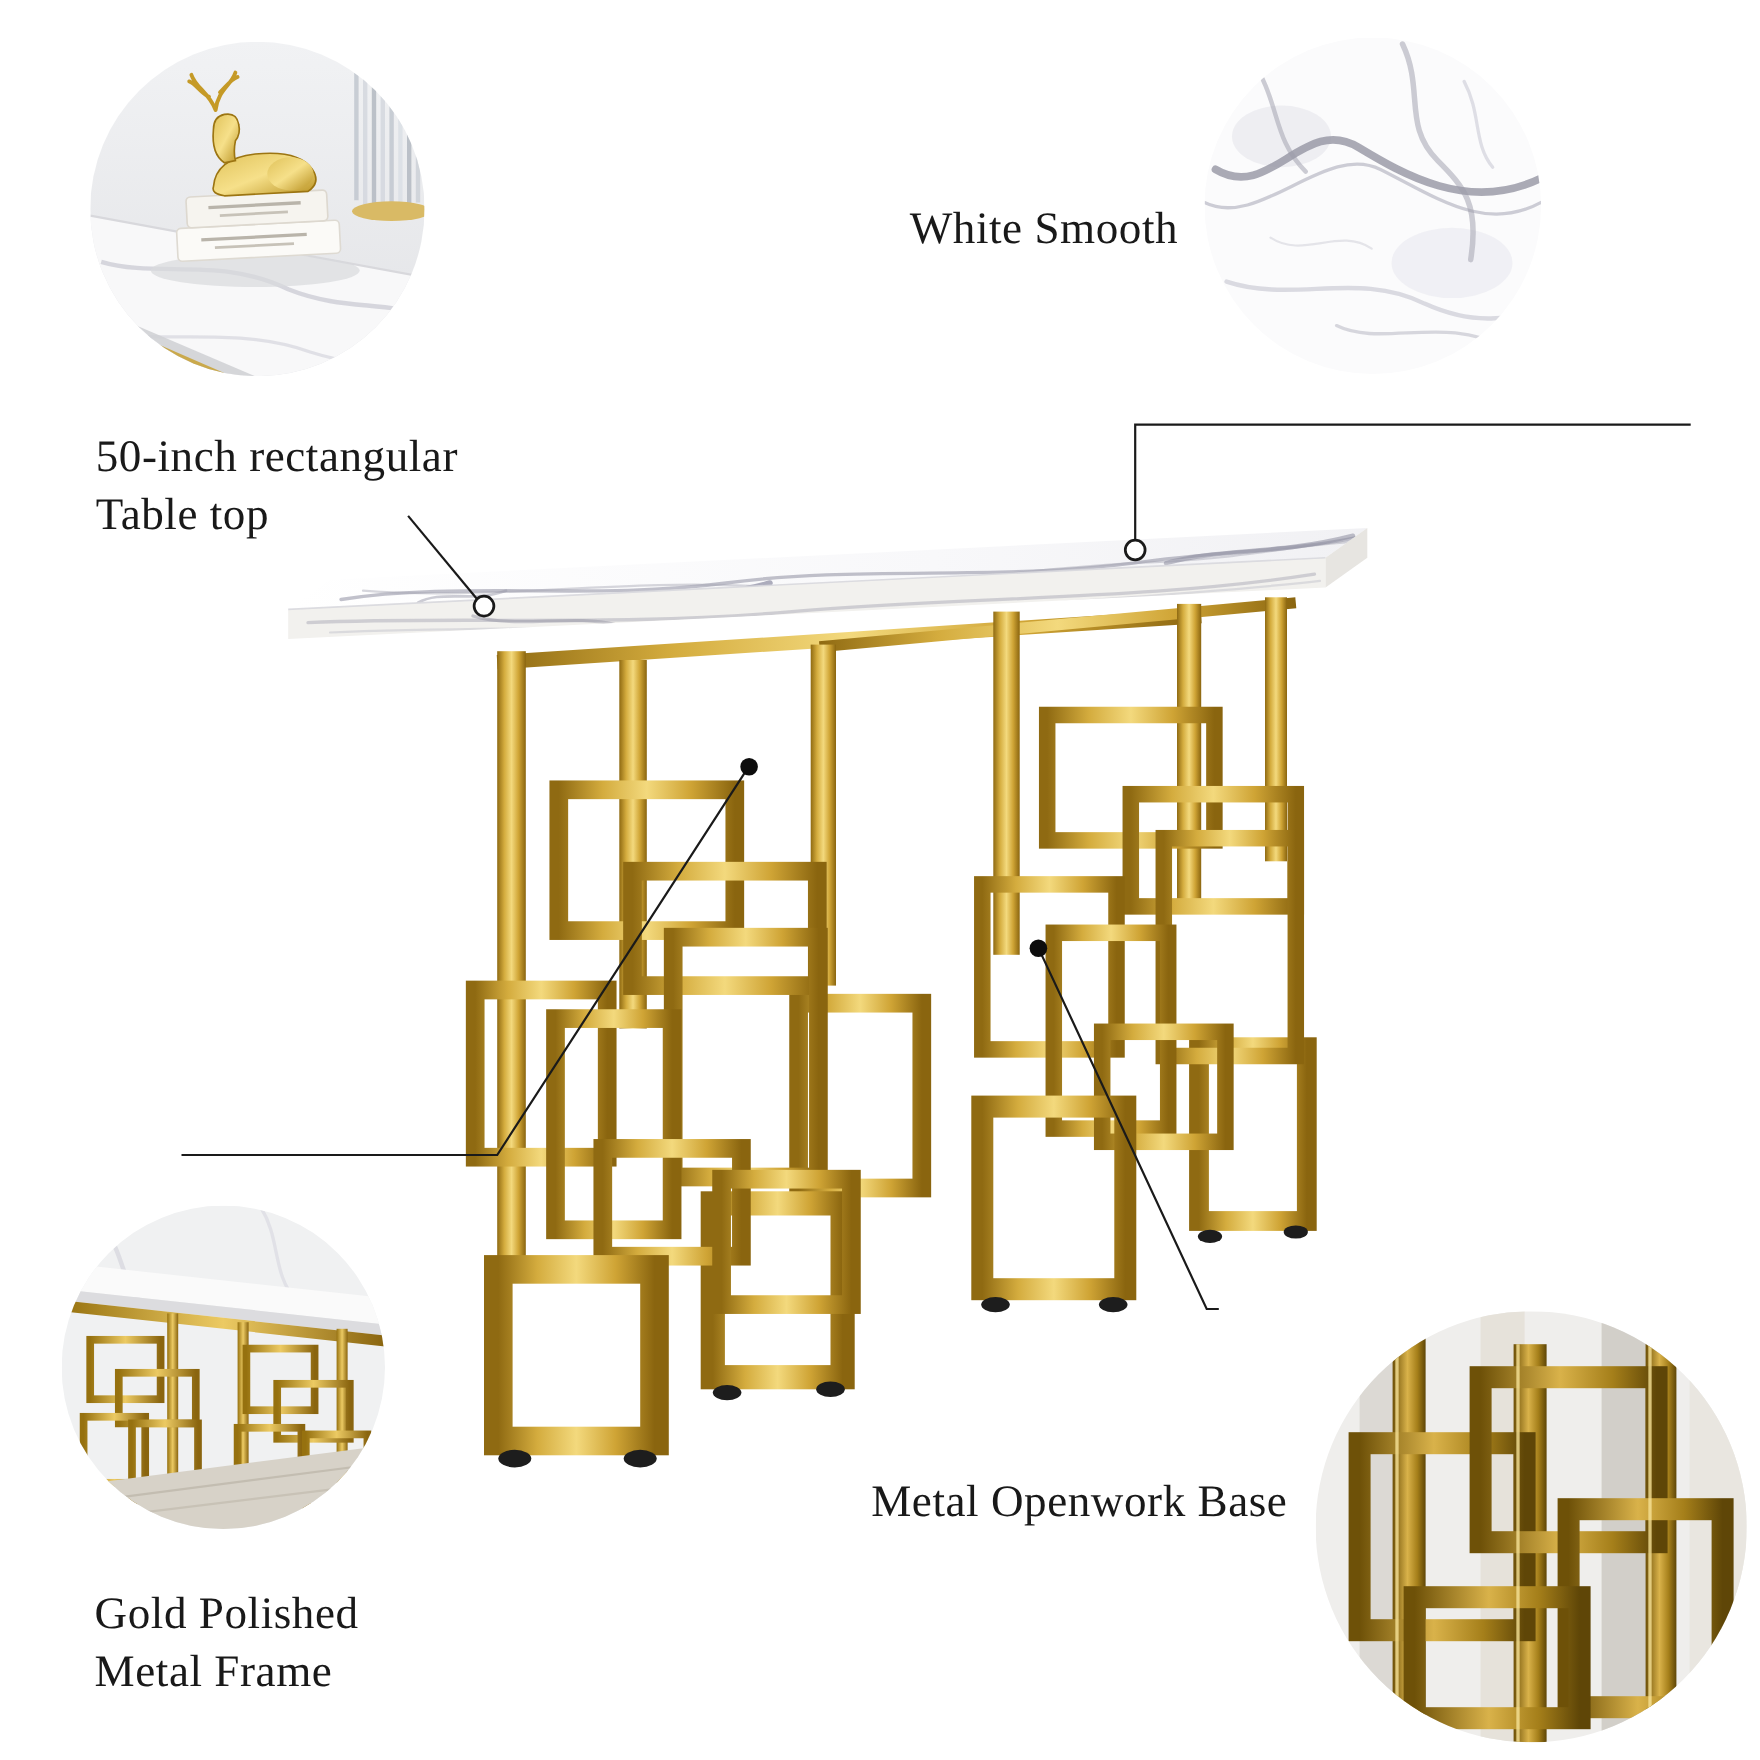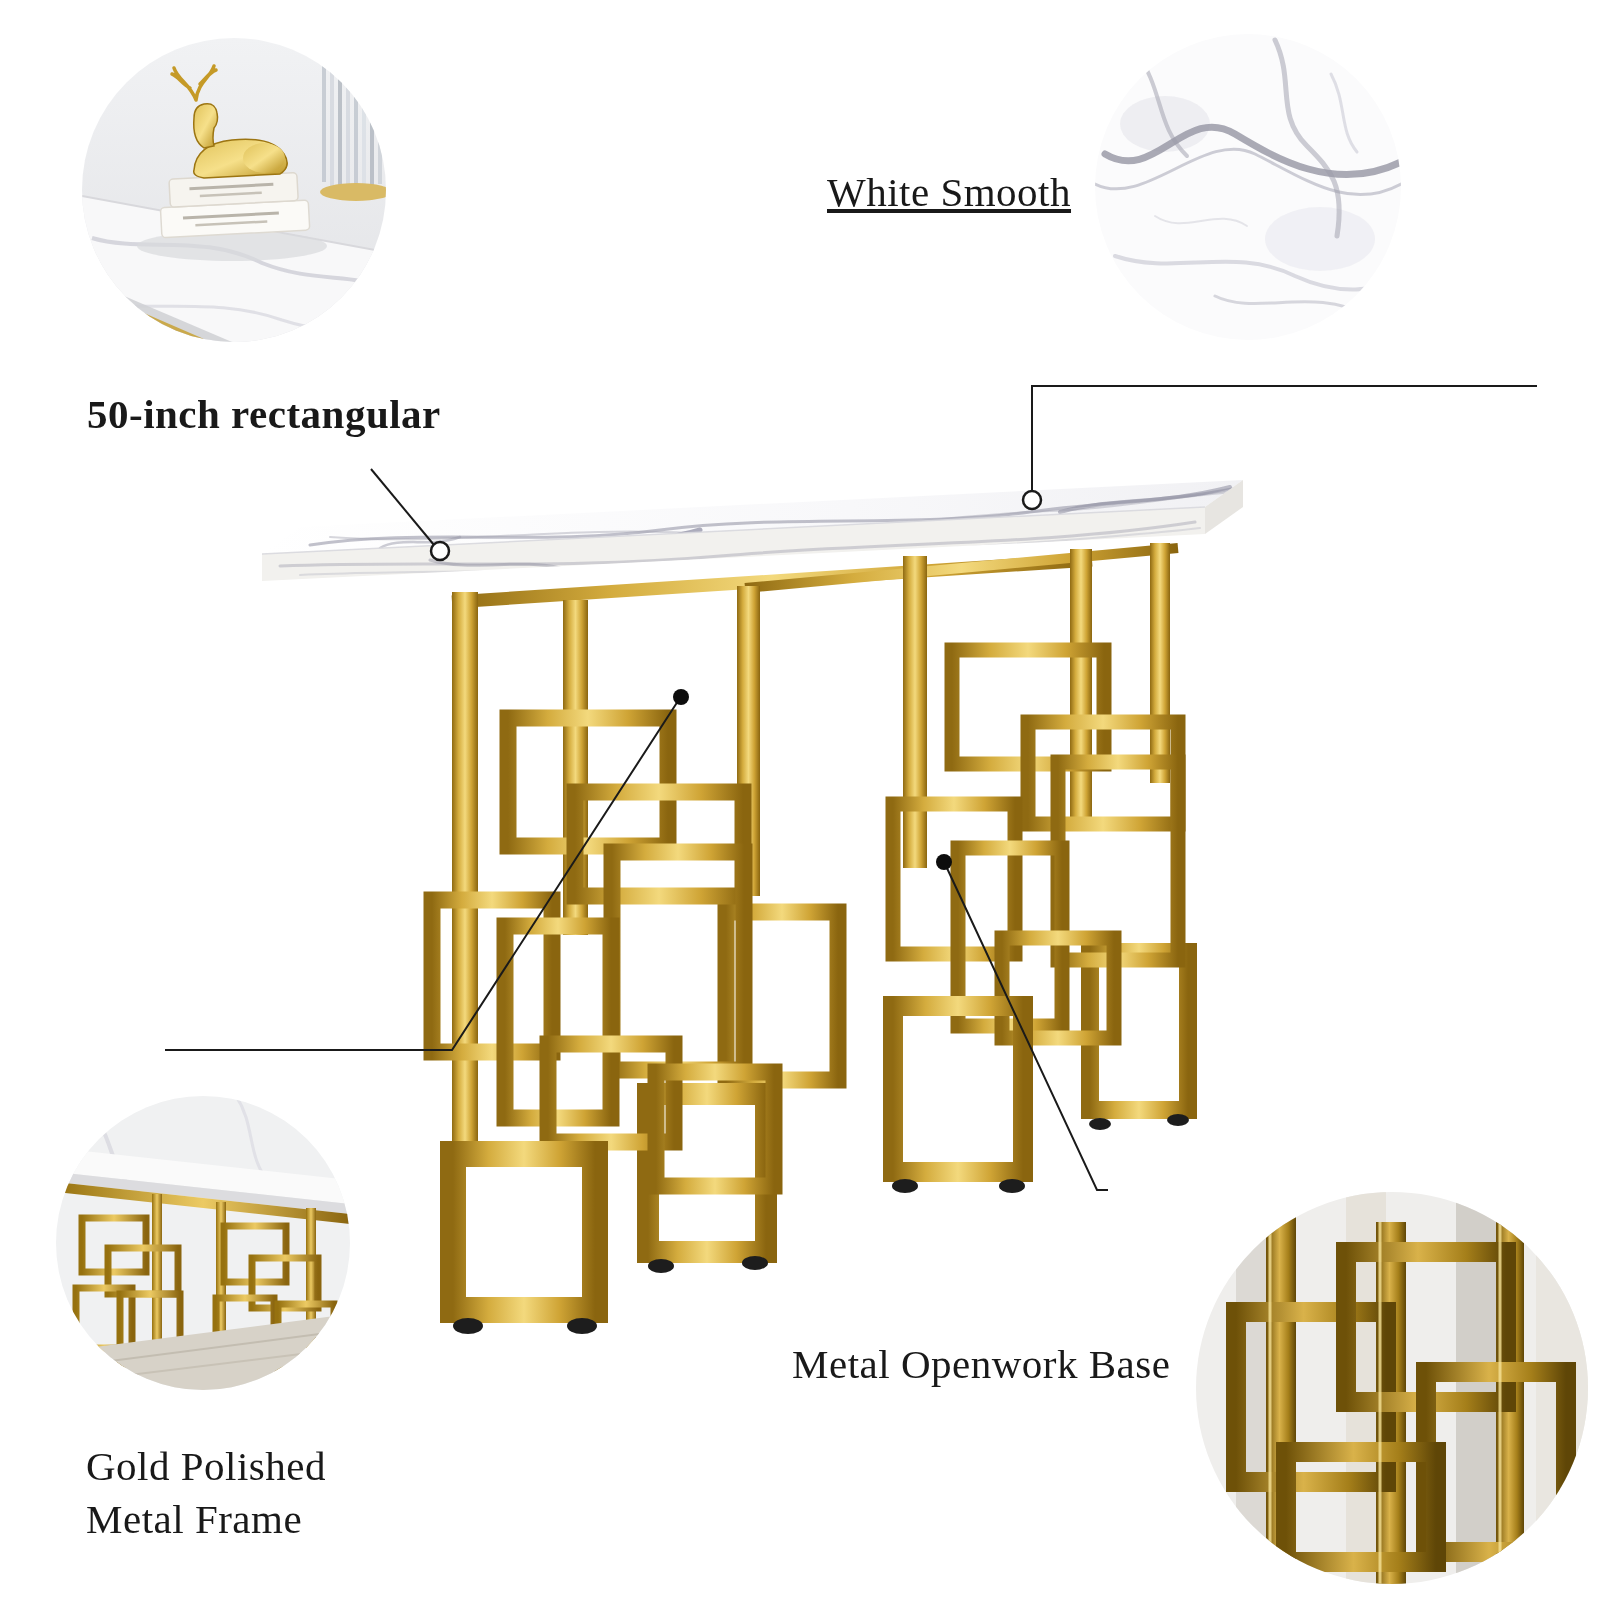--- a/index.html
+++ b/index.html
@@ -8,22 +8,22 @@
     font-family:"Liberation Serif","DejaVu Serif",serif;color:#191919;
   }
   .main-svg{position:absolute;left:0;top:0;z-index:1;}
   .inset{position:absolute;border-radius:50%;overflow:hidden;z-index:2;}
   .inset svg{display:block;width:100%;height:100%;}
   .inset-tl{left:82px;top:38px;width:304px;height:304px;}
   .inset-tr{left:1095px;top:34px;width:306px;height:306px;}
   .inset-bl{left:56px;top:1096px;width:294px;height:294px;}
   .inset-br{left:1196px;top:1192px;width:392px;height:392px;}
   .label{position:absolute;z-index:3;font-size:41px;line-height:1.3;letter-spacing:0.5px;color:#191919;}
-  .lbl-white-smooth{left:827px;top:166px;text-decoration:underline;}
-  .lbl-table-top{left:87px;top:388px;font-weight:bold;}
+  .lbl-white-smooth{left:827px;top:181px;}
+  .lbl-table-top{left:87px;top:388px;}
   .lbl-gold-frame{left:86px;top:1440px;}
   .lbl-openwork{left:792px;top:1338px;}
 </style>
 </head>
 <body>
 
 <div class="canvas">
 
   <svg class="main-svg" width="1600" height="1600" viewBox="0 0 1600 1600">
     <defs>
@@ -253,20 +253,21 @@
       </g>
     </svg>
   </div>
 
   <div class="label lbl-white-smooth">
     <div>White Smooth</div>
   </div>
 
   <div class="label lbl-table-top">
     <div>50-inch rectangular</div>
+    <div>Table top</div>
   </div>
 
   <div class="label lbl-openwork">
     <div>Metal Openwork Base</div>
   </div>
 
   <div class="label lbl-gold-frame">
     <div>Gold Polished</div>
     <div>Metal Frame</div>
   </div>

